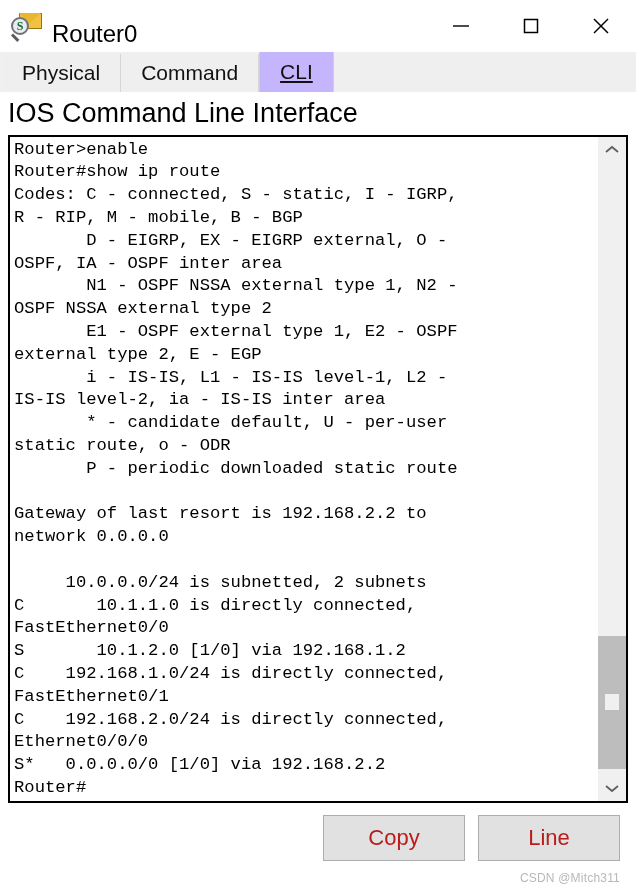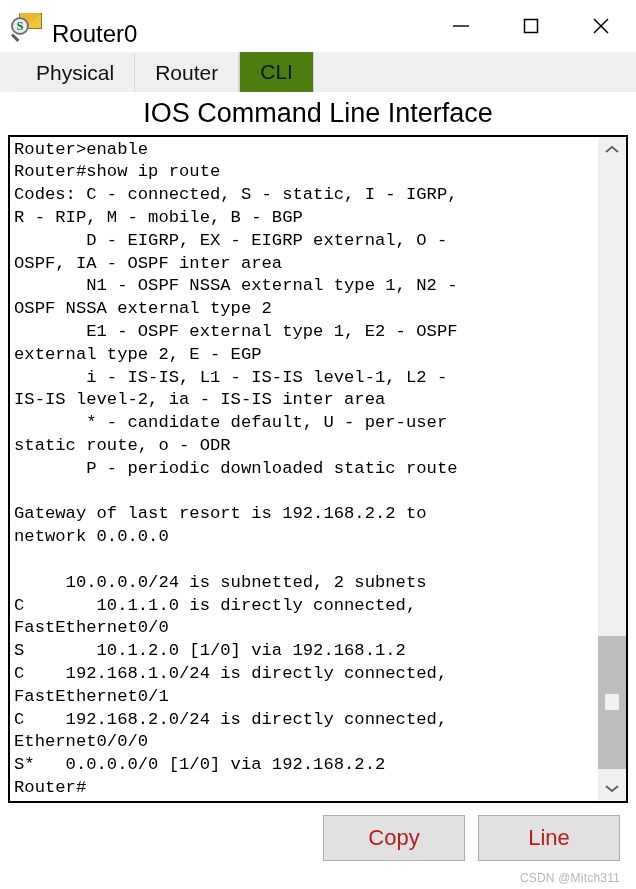--- a/index.html
+++ b/index.html
@@ -147,64 +147,64 @@
   .wc svg { display: block; }
 
   
   .tabbar {
     flex: 0 0 40px;
     height: 40px;
     background: #f0f0f0;
     display: flex;
     align-items: flex-end;
     position: relative;
-    padding-left: 16px;
+    padding-left: 2px;
     box-sizing: border-box;
   }
   .tab {
     height: 38px;
     padding: 0 20px;
     display: flex;
     align-items: center;
     justify-content: center;
     font-size: 21px;
     color: #111111;
     background: #efefef;
     border-right: 1px solid #d6d6d6;
     box-sizing: border-box;
     cursor: default;
     white-space: nowrap;
   }
   .tab.active {
-    background: #4d7c0f;
+    background: #c4b5fd;
     border-right: 1px solid #d0d0d0;
     border-left: 1px solid #d0d0d0;
     height: 40px;
     position: relative;
     z-index: 2;
+    text-decoration: underline;
   }
   .tab-rest {
     flex: 1 1 auto;
     height: 38px;
     background: #efefef;
   }
 
   
   .content {
     flex: 1 1 auto;
     background: #ffffff;
     display: flex;
     flex-direction: column;
     padding: 0 8px;
     box-sizing: border-box;
     position: relative;
   }
 
   .heading {
-    text-align: center;
     font-size: 27px;
     color: #000000;
     padding: 7px 0 6px 0;
     line-height: 1.1;
     white-space: nowrap;
   }
 
   
   .terminal-wrap {
     position: relative;
@@ -347,21 +347,21 @@
         <svg width="26" height="26" viewBox="0 0 26 26">
             <line x1="6" y1="6" x2="20" y2="20" stroke="#000" stroke-width="1.5"></line>
             <line x1="20" y1="6" x2="6" y2="20" stroke="#000" stroke-width="1.5"></line>
           </svg>
       </button>
     </div>
   </div>
 
   <div class="tabbar">
     <div class="tab">Physical</div>
-    <div class="tab">Router</div>
+    <div class="tab">Command</div>
     <div class="tab active">CLI</div>
     <div class="tab-rest"></div>
   </div>
 
   <div class="content">
 
     <div class="heading">IOS Command Line Interface</div>
 
     <div class="terminal-wrap">
       <div class="terminal">

